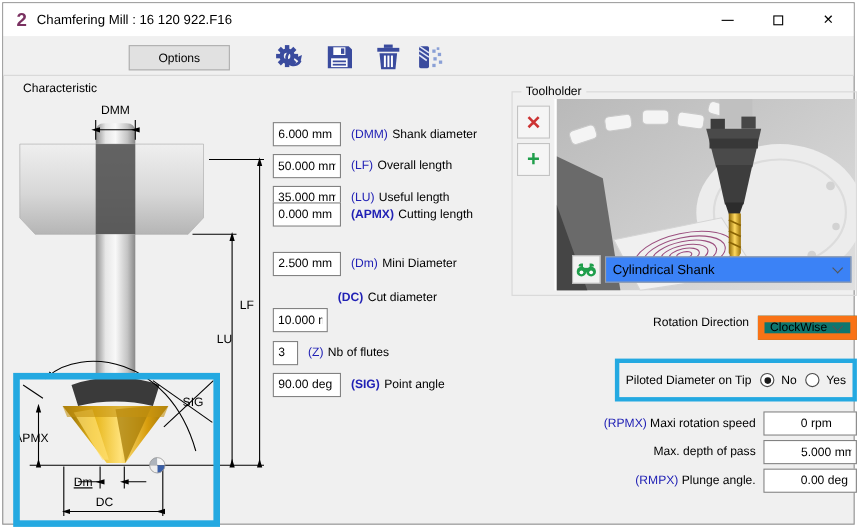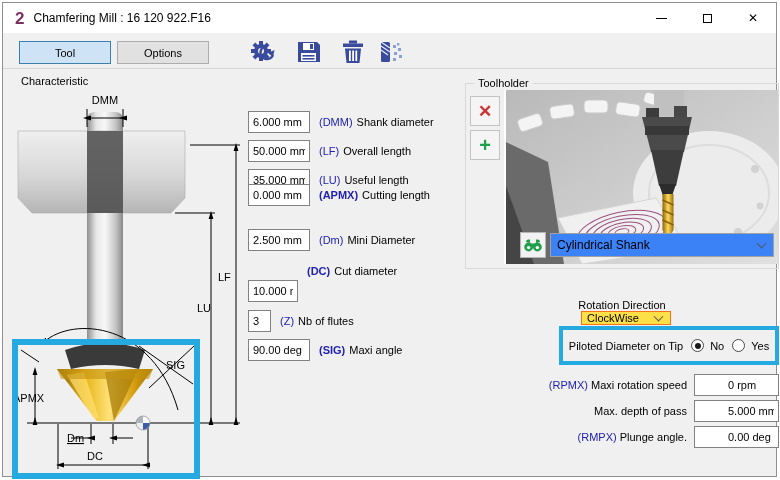--- a/index.html
+++ b/index.html
@@ -41,23 +41,23 @@
   .sq-btn { position:absolute; left:4px; width:30px; height:30px; background:#f5f5f5; border:1px solid #c3c3c3; display:flex; align-items:center; justify-content:center; font-weight:bold; }
   .sq-btn.del { top:12px; color:#cc3333; font-size:17px; }
   .sq-btn.add { top:46px; color:#1f9e4b; font-size:20px; }
   .holder-sep { position:absolute; left:38px; top:6px; width:2px; height:174px; background:#fff; }
   .holder-img { position:absolute; left:40px; top:6px; width:272px; height:174px; }
   .binoc-btn { position:absolute; left:54px; top:148px; width:26px; height:26px; background:#f2f2f2; border:1px solid #b5b5b5; display:flex; align-items:center; justify-content:center; }
   .holder-dd { position:absolute; left:84px; top:149px; width:224px; height:24px; background:#3b82f6; border:1px solid #a0a0a0; display:flex; align-items:center; font-size:12px; padding-left:6px; }
   .chev { position:absolute; right:8px; top:50%; width:7px; height:7px; border-right:1px solid #555; border-bottom:1px solid #555; transform:translateY(-70%) rotate(45deg); }
 
   
-  .rot-row { position:absolute; left:470px; top:300px; width:306px; height:22px; display:flex; align-items:center; justify-content:flex-end;flex-direction:column; }
+  .rot-row { position:absolute; left:470px; top:284px; width:306px; height:22px; display:flex; align-items:flex-start; justify-content:flex-end; }
   .rot-label { font-size:11px; margin-right:8px; }
-  .rot-dd { position:relative; width:90px; height:22px; background:#fde047; border:1px solid #f97316; font-size:11px; display:flex; align-items:center; padding-left:5px; }
+  .rot-dd { position:relative; width:90px; height:22px; background:#0f766e; border:6px solid #f97316; font-size:11px; display:flex; align-items:center; padding-left:5px; }
 
   
   .piloted-box { position:absolute; left:556px; top:323px; width:220px; height:39px; border:4px solid #24a9e1; display:flex; align-items:center; justify-content:center; gap:4px; }
   .piloted-label { font-size:11px; white-space:nowrap; }
   .radio { width:13px; height:13px; border:1px solid #4a4a4a; border-radius:50%; background:#fff; display:inline-flex; align-items:center; justify-content:center; margin-left:4px; }
   .radio .dot { width:6px; height:6px; border-radius:50%; background:#1a1a1a; }
   .radio-label { font-size:11px; margin-left:2px; }
 
   
   .crow { position:absolute; left:470px; width:306px; height:23px; display:flex; align-items:center; justify-content:flex-end; gap:7px; }
@@ -81,21 +81,20 @@
       <div class="winbtn">
             <span class="max-glyph"></span>
           </div>
       <div class="winbtn">
             <span>✕</span>
           </div>
     </div>
   </div>
 
   <div class="toolbar">
-    <div class="tab selected">Tool</div>
     <div class="tab plain">Options</div>
 
     <svg class="tbicon" style="left:246px" viewBox="0 0 28 28">
       <g fill="#3a4b9e">
         <g transform="translate(12,13)">
           <rect x="-2" y="-10" width="4" height="20"></rect>
           <rect x="-2" y="-10" width="4" height="20" transform="rotate(45)"></rect>
           <rect x="-2" y="-10" width="4" height="20" transform="rotate(90)"></rect>
           <rect x="-2" y="-10" width="4" height="20" transform="rotate(135)"></rect>
           <circle r="7"></circle>
@@ -258,21 +257,21 @@
     <span class="flabel">Cut diameter</span>
   </div>
   <div class="frow" style="top:307px">
     <input class="fbox" style="width: 23px;" value="3">
     <span class="fcode">(Z)</span>
     <span class="flabel">Nb of flutes</span>
   </div>
   <div class="frow" style="top:336px">
     <input class="fbox" style="width: 62px;" value="90.00 deg">
     <span class="fcode bold">(SIG)</span>
-    <span class="flabel">Maxi angle</span>
+    <span class="flabel">Point angle</span>
   </div>
 
   <div class="group">
     <div class="group-legend">Toolholder</div>
 
     <div class="sq-btn del">
       <span>✕</span>
     </div>
     <div class="sq-btn add">
       <span>+</span>

